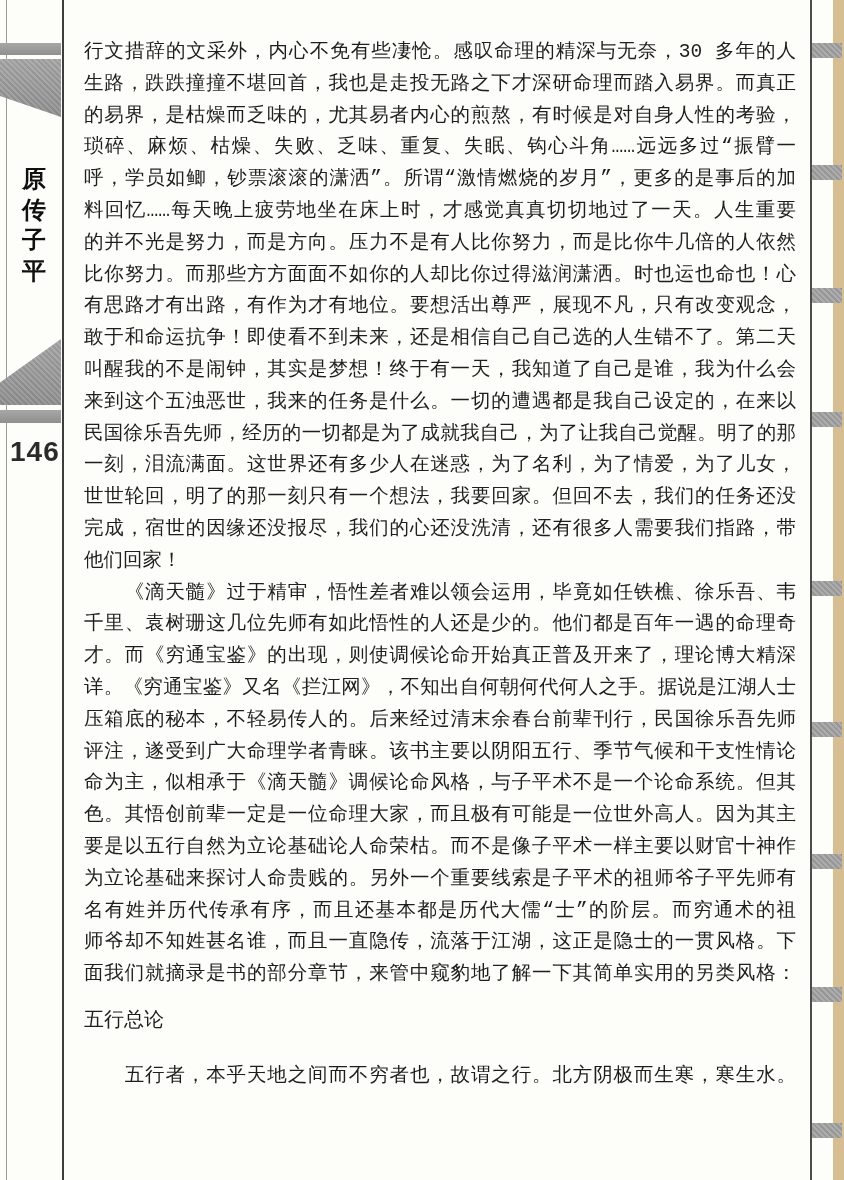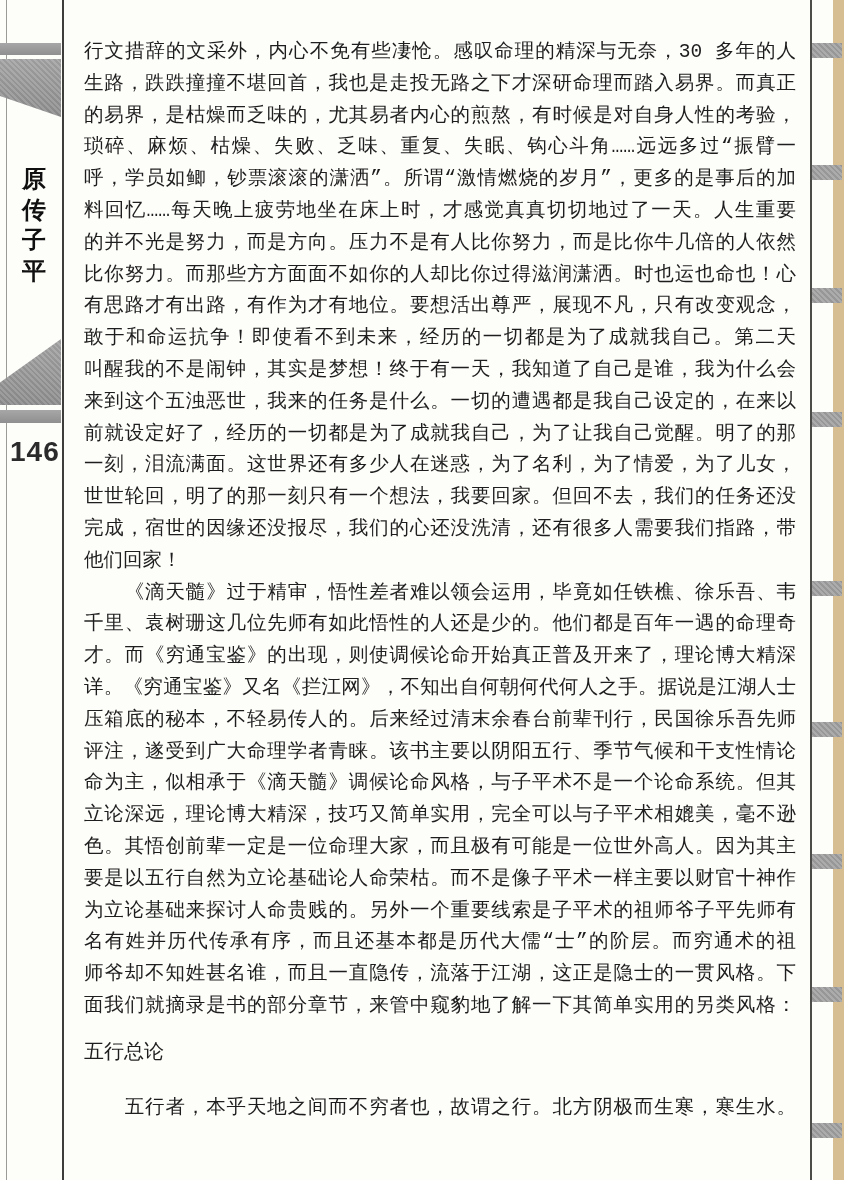--- a/index.html
+++ b/index.html
@@ -113,38 +113,37 @@
   <div class="para">
       <div class="line">行文措辞的文采外，内心不免有些凄怆。感叹命理的精深与无奈，30 多年的人</div>
       <div class="line">生路，跌跌撞撞不堪回首，我也是走投无路之下才深研命理而踏入易界。而真正</div>
       <div class="line">的易界，是枯燥而乏味的，尤其易者内心的煎熬，有时候是对自身人性的考验，</div>
       <div class="line">琐碎、麻烦、枯燥、失败、乏味、重复、失眠、钩心斗角……远远多过“振臂一</div>
       <div class="line">呼，学员如鲫，钞票滚滚的潇洒”。所谓“激情燃烧的岁月”，更多的是事后的加</div>
       <div class="line">料回忆……每天晚上疲劳地坐在床上时，才感觉真真切切地过了一天。人生重要</div>
       <div class="line">的并不光是努力，而是方向。压力不是有人比你努力，而是比你牛几倍的人依然</div>
       <div class="line">比你努力。而那些方方面面不如你的人却比你过得滋润潇洒。时也运也命也！心</div>
       <div class="line">有思路才有出路，有作为才有地位。要想活出尊严，展现不凡，只有改变观念，</div>
-      <div class="line">敢于和命运抗争！即使看不到未来，经历的一切都是为了成就我自己。第二天</div>
+      <div class="line">敢于和命运抗争！即使看不到未来，还是相信自己自己选的人生错不了。第二天</div>
       <div class="line">叫醒我的不是闹钟，其实是梦想！终于有一天，我知道了自己是谁，我为什么会</div>
       <div class="line">来到这个五浊恶世，我来的任务是什么。一切的遭遇都是我自己设定的，在来以</div>
-      <div class="line">前就设定好了，经历的一切都是为了成就我自己，为了让我自己觉醒。明了的那</div>
+      <div class="line">民国徐乐吾先师，经历的一切都是为了成就我自己，为了让我自己觉醒。明了的那</div>
       <div class="line">一刻，泪流满面。这世界还有多少人在迷惑，为了名利，为了情爱，为了儿女，</div>
       <div class="line">世世轮回，明了的那一刻只有一个想法，我要回家。但回不去，我们的任务还没</div>
       <div class="line">完成，宿世的因缘还没报尽，我们的心还没洗清，还有很多人需要我们指路，带</div>
       <div class="line line-short">他们回家！</div>
     </div>
   <div class="para">
       <div class="line">　　《滴天髓》过于精审，悟性差者难以领会运用，毕竟如任铁樵、徐乐吾、韦</div>
       <div class="line">千里、袁树珊这几位先师有如此悟性的人还是少的。他们都是百年一遇的命理奇</div>
       <div class="line">才。而《穷通宝鉴》的出现，则使调候论命开始真正普及开来了，理论博大精深</div>
       <div class="line">详。《穷通宝鉴》又名《拦江网》，不知出自何朝何代何人之手。据说是江湖人士</div>
       <div class="line">压箱底的秘本，不轻易传人的。后来经过清末余春台前辈刊行，民国徐乐吾先师</div>
       <div class="line">评注，遂受到广大命理学者青睐。该书主要以阴阳五行、季节气候和干支性情论</div>
       <div class="line">命为主，似相承于《滴天髓》调候论命风格，与子平术不是一个论命系统。但其</div>
-      <div class="line">立论深远，理论博大精深，技巧又简单实用，完全可以与子平术相媲美，毫不逊</div>
       <div class="line">色。其悟创前辈一定是一位命理大家，而且极有可能是一位世外高人。因为其主</div>
       <div class="line">要是以五行自然为立论基础论人命荣枯。而不是像子平术一样主要以财官十神作</div>
       <div class="line">为立论基础来探讨人命贵贱的。另外一个重要线索是子平术的祖师爷子平先师有</div>
       <div class="line">名有姓并历代传承有序，而且还基本都是历代大儒“士”的阶层。而穷通术的祖</div>
       <div class="line">师爷却不知姓甚名谁，而且一直隐传，流落于江湖，这正是隐士的一贯风格。下</div>
       <div class="line">面我们就摘录是书的部分章节，来管中窥豹地了解一下其简单实用的另类风格：</div>
     </div>
   <div class="heading">五行总论</div>
   <div class="para para-last">
       <div class="line">　　五行者，本乎天地之间而不穷者也，故谓之行。北方阴极而生寒，寒生水。</div>

